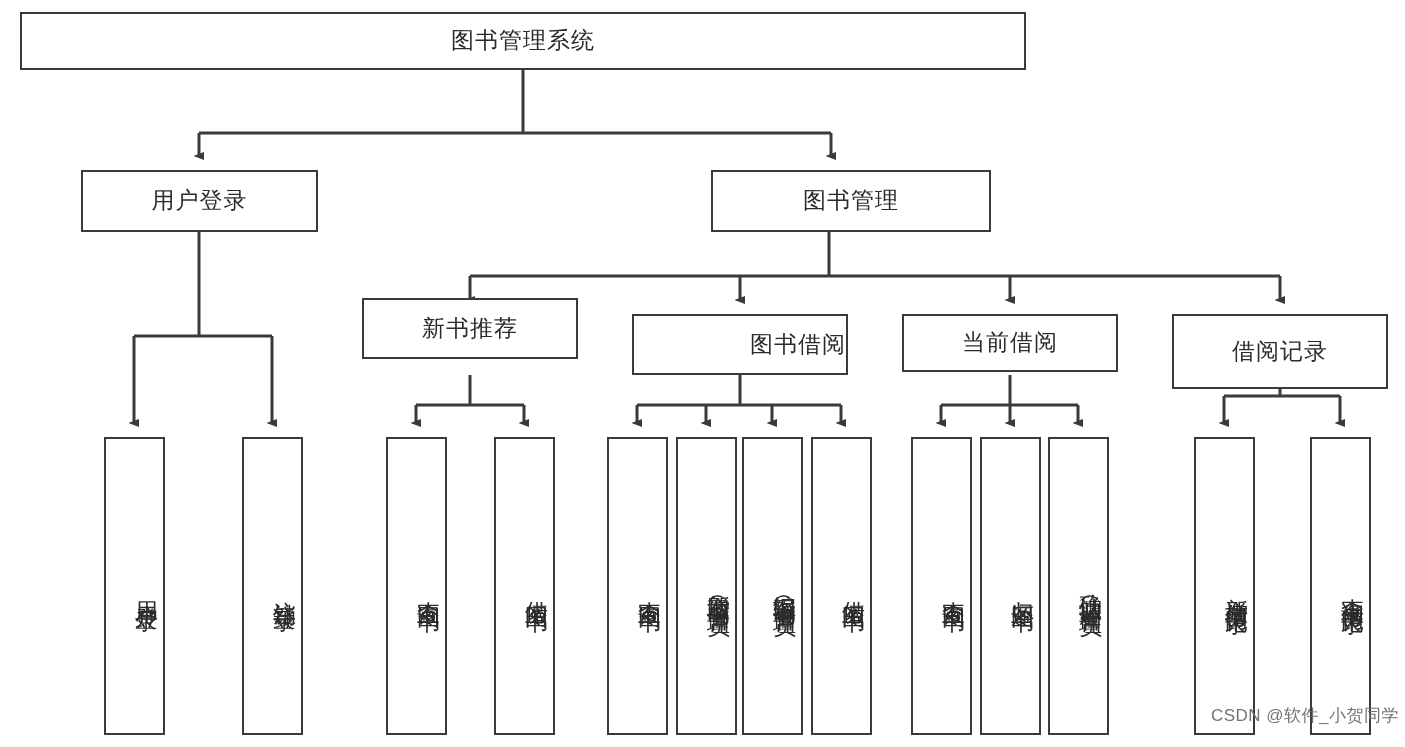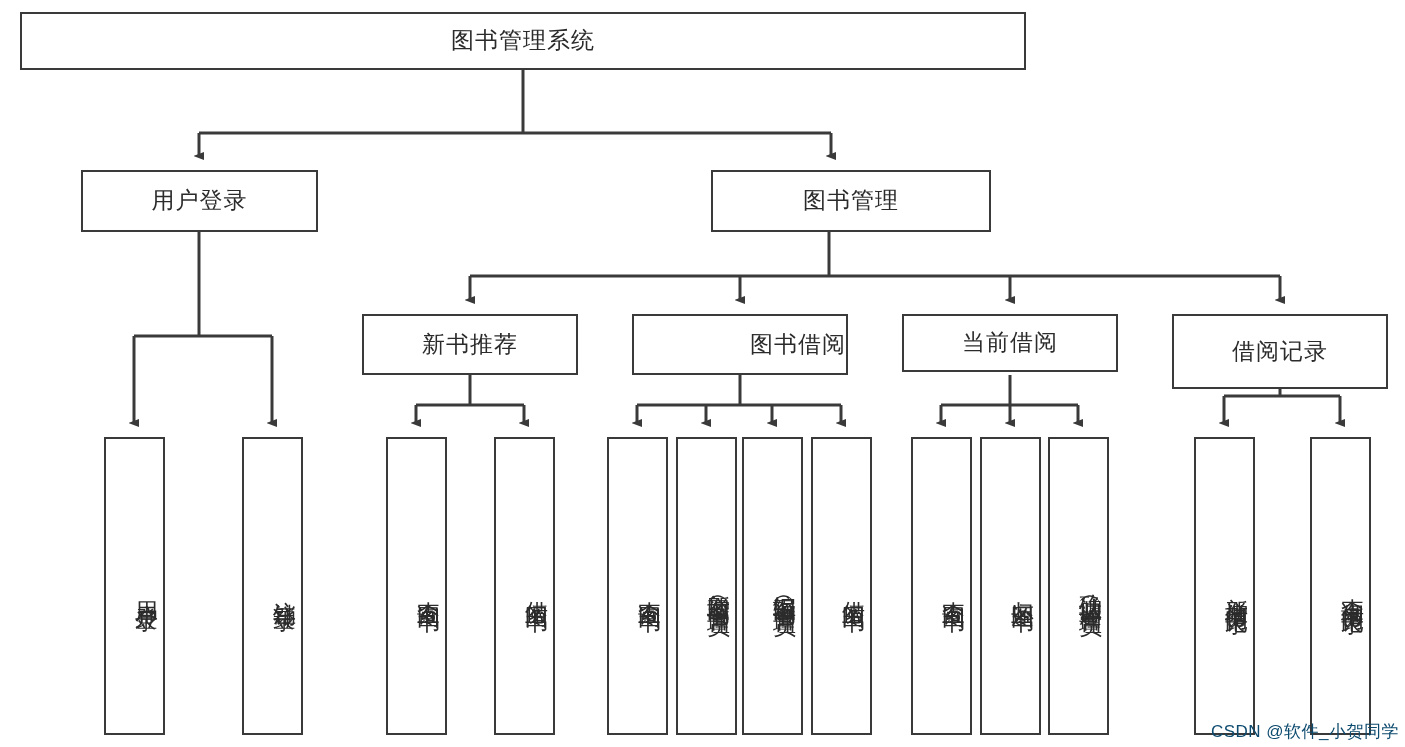--- a/index.html
+++ b/index.html
@@ -50,23 +50,23 @@
     padding-top: 6px;
     align-items: flex-start;
     justify-content: center;
   }
   .node-label {
     white-space: nowrap;
   }
   #watermark {
     position: absolute;
     right: 6px;
-    bottom: 4px;
+    bottom: 20px;
     font-size: 17px;
-    color: #0c4a6e;
+    color: #737373;
     letter-spacing: 0.5px;
     white-space: nowrap;
     user-select: none;
   }
 </style>
 </head>
 <body>
 
 <div id="diagram-root">
 
@@ -124,21 +124,21 @@
     <span class="node-label">图书管理系统</span>
   </div>
 
   <div class="node-box horiz" style="left:81px; top:170px; width:237px; height:62px;">
     <span class="node-label">用户登录</span>
   </div>
   <div class="node-box horiz" style="left:711px; top:170px; width:280px; height:62px;">
     <span class="node-label">图书管理</span>
   </div>
 
-  <div class="node-box horiz" style="left:362px; top:314px; width:216px; height:61px;">
+  <div class="node-box horiz" style="left:362px; top:298px; width:216px; height:61px;">
     <span class="node-label">新书推荐</span>
   </div>
   <div class="node-box horiz" style="left:632px; top:314px; width:216px; height:61px;justify-content:flex-end;">
     <span class="node-label">图书借阅</span>
   </div>
   <div class="node-box horiz" style="left:902px; top:314px; width:216px; height:58px;">
     <span class="node-label">当前借阅</span>
   </div>
   <div class="node-box horiz" style="left:1172px; top:314px; width:216px; height:75px;">
     <span class="node-label">借阅记录</span>

